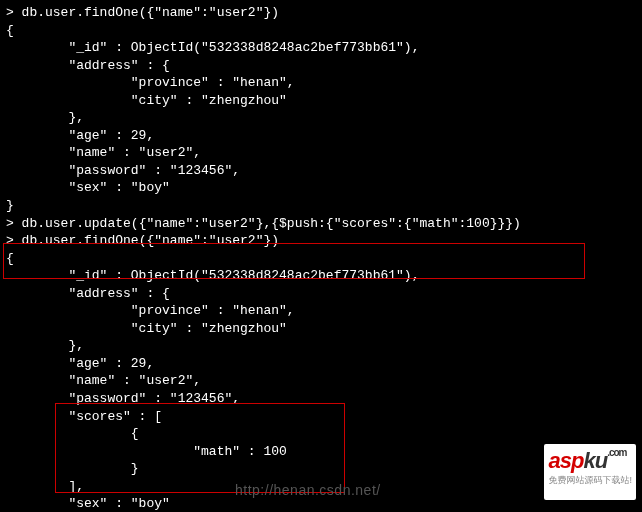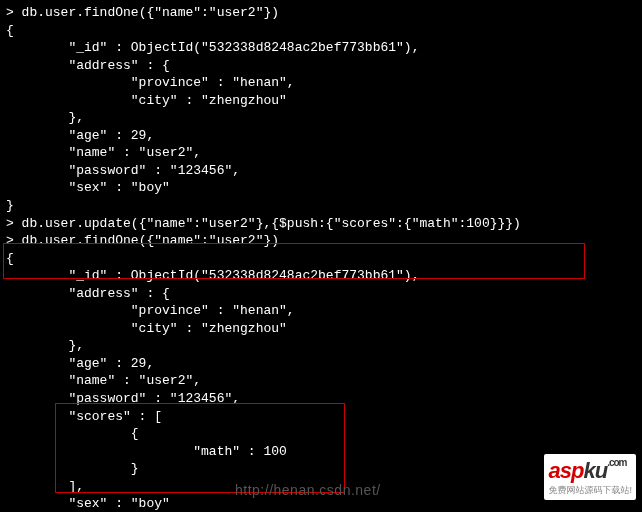--- a/index.html
+++ b/index.html
@@ -51,21 +51,21 @@
       font-size: 14px;
       font-family: Arial, sans-serif;
       letter-spacing: 0.5px;
     }
     .watermark-logo {
       position: absolute;
       bottom: 12px;
       right: 6px;
       font-family: Arial, sans-serif;
       background: #fff;
-      padding: 2px 4px 4px 4px;
+      padding: 2px 4px 14px 4px;
       border-radius: 2px;
     }
     .watermark-logo .brand {
       font-size: 22px;
       font-weight: bold;
       font-style: italic;
       letter-spacing: -1px;
     }
     .watermark-logo .brand .a { color: #d40000; }
     .watermark-logo .brand .s { color: #d40000; }

